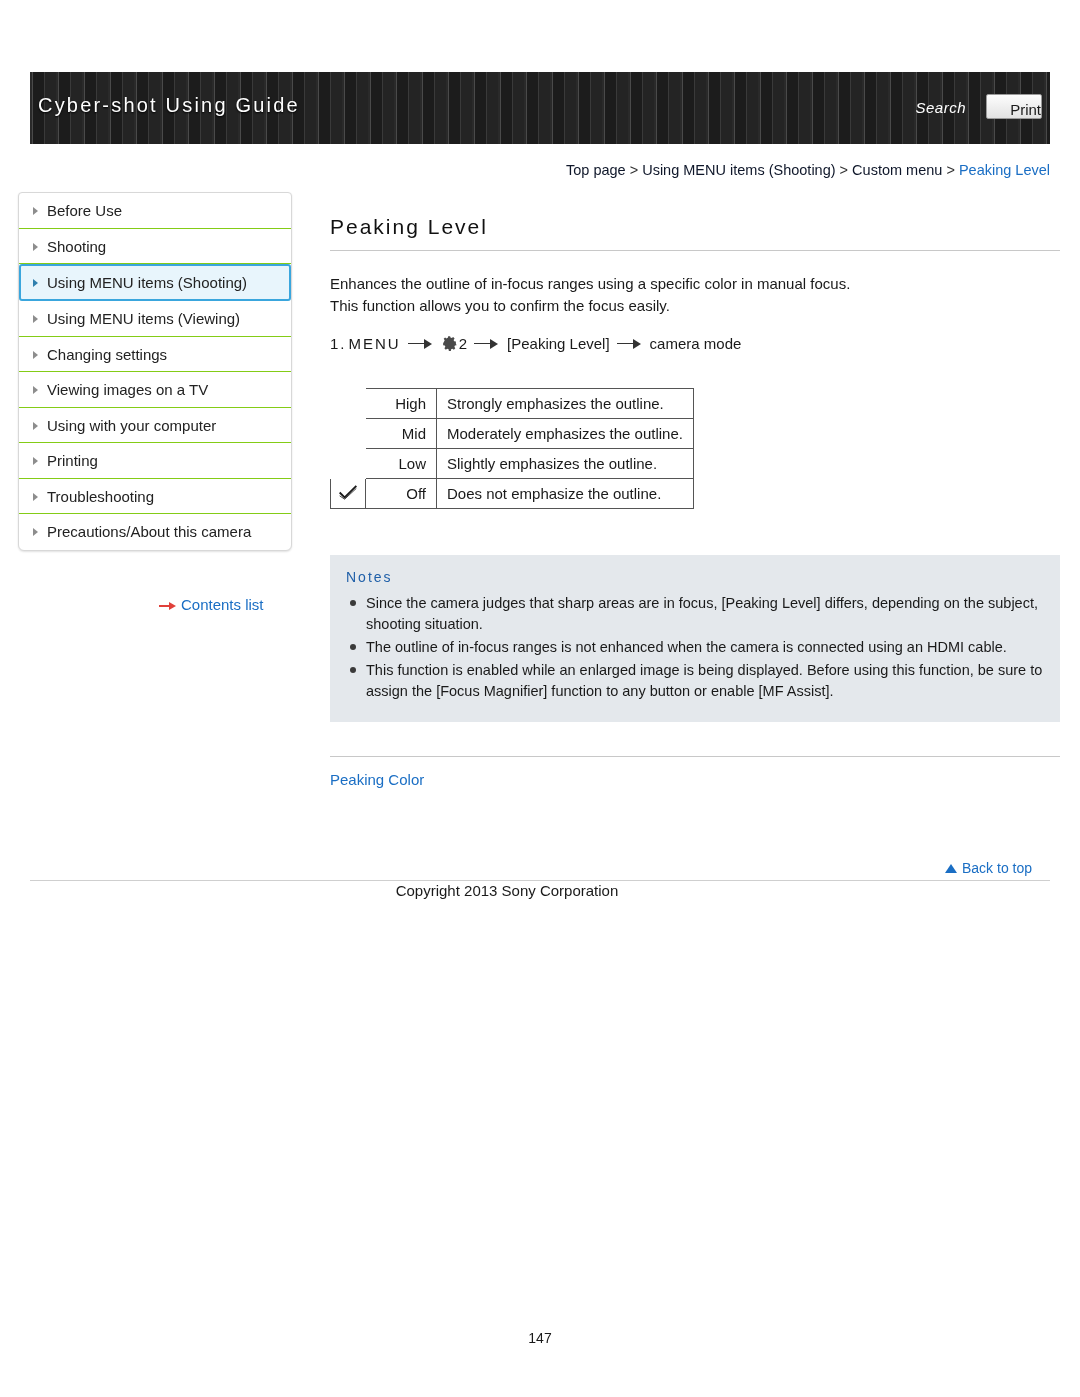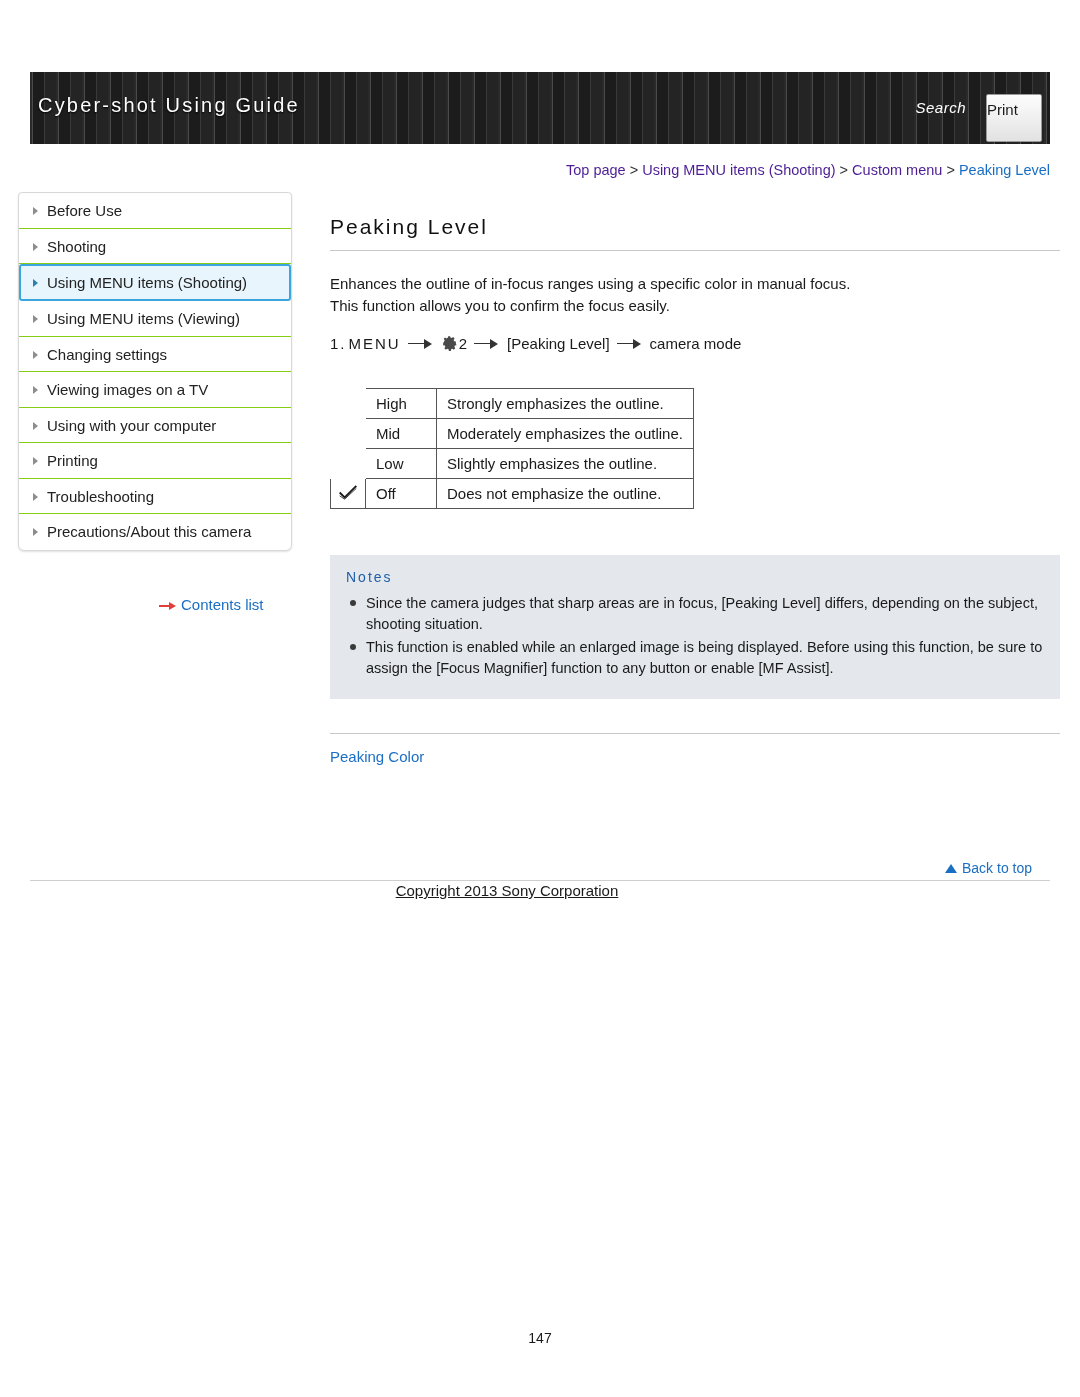--- a/index.html
+++ b/index.html
@@ -51,43 +51,43 @@
     color: #ffffff;
     font-size: 15px;
     letter-spacing: 0.5px;
     font-style: italic;
   }
   .header-print {
     position: absolute;
     right: 8px;
     top: 22px;
     width: 56px;
-    height: 48px;
+    height: 25px;
     background: linear-gradient(180deg, #fdfdfd 0%, #e2e2e2 100%);
     border: 1px solid #9a9a9a;
     border-radius: 2px;
     color: #1a1a1a;
     font-size: 15px;
-    text-align: left;
+    text-align: right;
     line-height: 30px;
     box-sizing: border-box;
   }
 
   
   .breadcrumb {
     position: absolute;
     left: 0;
     top: 162px;
     width: 1050px;
     text-align: right;
     font-size: 14.5px;
     color: #1a6ec4;
   }
   .breadcrumb .sep { color: #333; }
-  .breadcrumb .crumb { color: #4c1d95; }
+  .breadcrumb .crumb { color: #0f172a; }
   .breadcrumb .current { color: #1a6ec4; }
 
   
   .sidebar {
     position: absolute;
     left: 18px;
     top: 192px;
     width: 274px;
     background: #ffffff;
     border: 1px solid #d8d8d8;
@@ -241,21 +241,21 @@
     padding: 6px 10px;
     color: #1a1a1a;
     height: 17px;
   }
   .opt-check-cell {
     width: 22px;
     text-align: center;
     padding: 4px 6px !important;
   }
   .opt-label-cell {
-    text-align: left;
+    text-align: right;
     min-width: 50px;
     white-space: nowrap;
   }
   .opt-desc-cell { white-space: nowrap; }
   .no-border-lt { border: 1px solid transparent !important; }
   .check-mark {
     display: inline-block;
     width: 20px;
     height: 16px;
     position: relative;
@@ -345,21 +345,20 @@
     border-top: 1px solid #cfcfcf;
   }
   .copyright {
     position: absolute;
     left: 0;
     top: 882px;
     width: 1014px;
     text-align: center;
     font-size: 15px;
     color: #1a1a1a;
-    text-decoration: underline;
   }
   .page-number {
     position: absolute;
     left: 0;
     top: 1330px;
     width: 1080px;
     text-align: center;
     font-size: 14px;
     color: #1a1a1a;
   }
@@ -475,20 +474,21 @@
         <td class="opt-label-cell">Off</td>
         <td class="opt-desc-cell">Does not emphasize the outline.</td>
       </tr>
     </tbody>
   </table>
 
   <div class="notes-box">
     <div class="notes-title">Notes</div>
     <ul class="notes-list">
       <li>Since the camera judges that sharp areas are in focus, [Peaking Level] differs, depending on the subject, shooting situation.</li>
+      <li>The outline of in-focus ranges is not enhanced when the camera is connected using an HDMI cable.</li>
       <li>This function is enabled while an enlarged image is being displayed. Before using this function, be sure to assign the [Focus Magnifier] function to any button or enable [MF Assist].</li>
     </ul>
   </div>
 
   <div class="related-wrap">
     <div class="related-rule"></div>
     <div class="related-link">Peaking Color</div>
   </div>
 </div>
 

